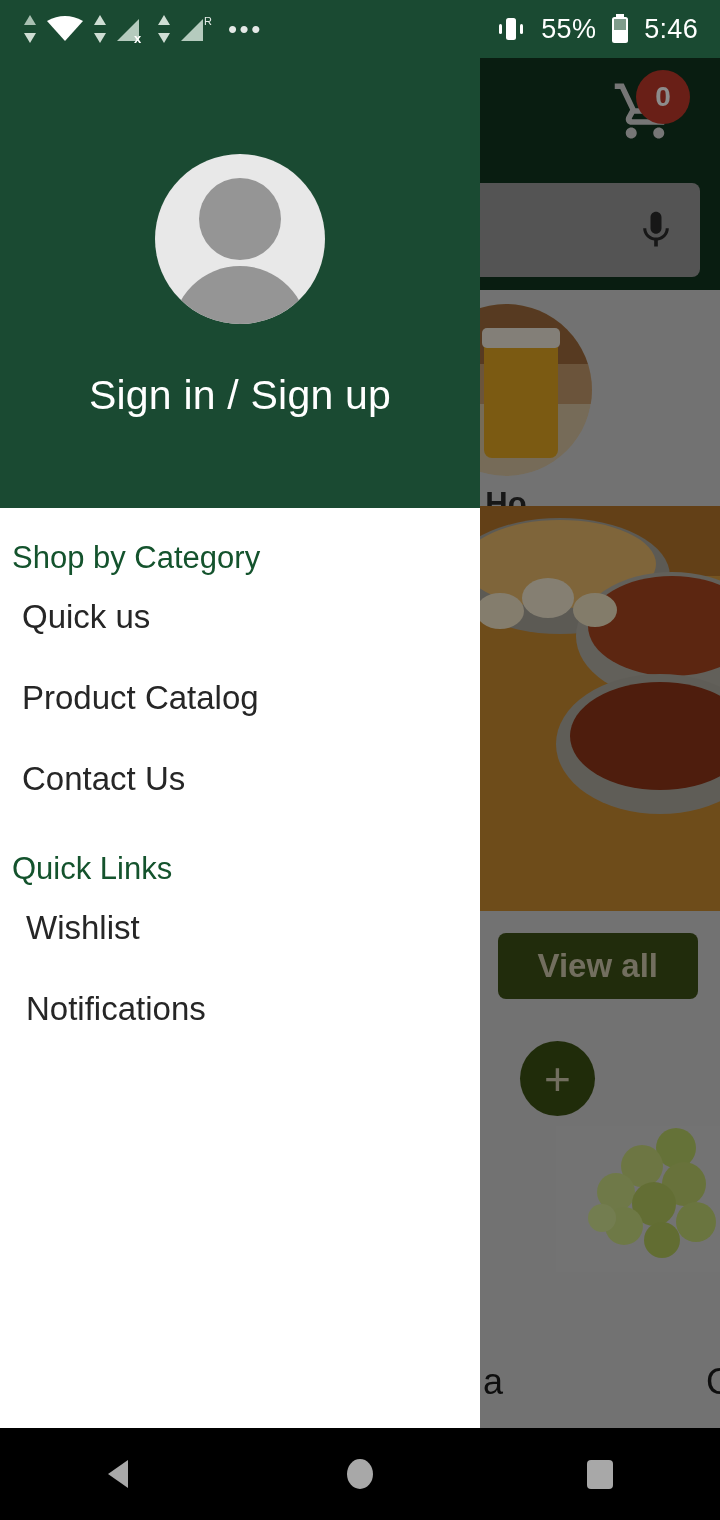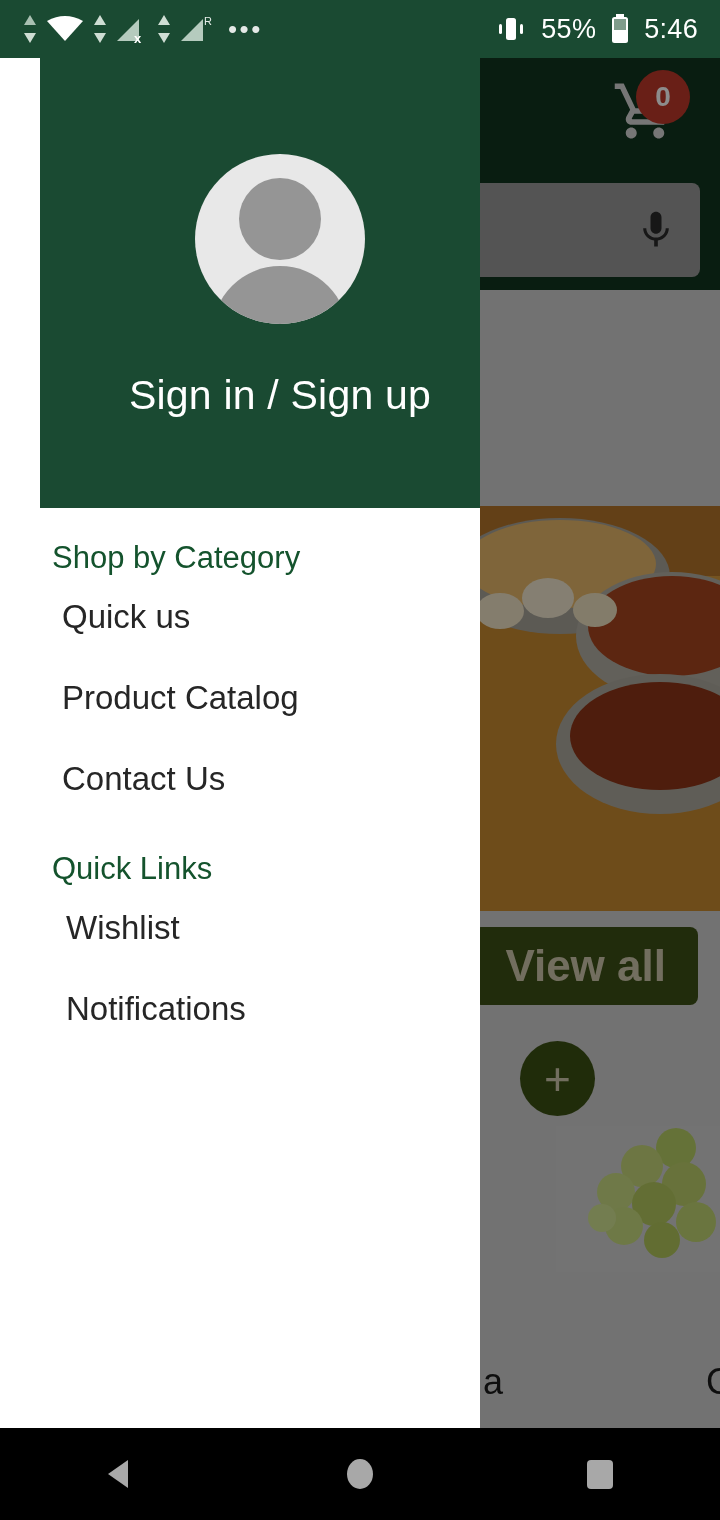--- a/index.html
+++ b/index.html
@@ -61,41 +61,41 @@
   }
   .banner {
     position:absolute; left:0; top:448px; width:720px; height:405px; overflow:hidden;
     background:#b8792a;
   }
   .viewall-row {
     position:absolute; left:0; top:853px; width:720px; height:110px; background:#cfcfcf;
     display:flex; align-items:center; justify-content:flex-end; padding-right:22px;
   }
   .viewall-btn {
-    background:#3d5016; color:#cfc9ad; font-size:44px; font-weight:700;
-    padding:14px 32px; border-radius:8px; border:none;
+    background:#3d5016; color:#cfc9ad; font-size:33px; font-weight:700;
+    padding:14px 40px; border-radius:8px; border:none;
   }
   .prod-zone {
     position:absolute; left:0; top:963px; width:720px; height:407px; background:#cfcfcf;
   }
   .fab {
     position:absolute; left:520px; top:20px; width:75px; height:75px; border-radius:50%;
     background:#3b5113; color:#cfc9ad; display:flex; align-items:center; justify-content:center;
     font-size:46px; line-height:0; z-index:4;
   }
   .prod-card { position:absolute; }
   .prod-img { width:100%; height:100%; overflow:hidden; position:relative; }
   .prod-name {
     position:absolute; font-size:36px; color:#1b1b1b; white-space:nowrap;
   }
 
   
   #drawer {
     position:absolute; left:0; top:58px; width:480px; height:1370px;
-    background:#ffffff; z-index:40; overflow:hidden;padding-left:40px;
+    background:#ffffff; z-index:40; overflow:hidden;
   }
   .drawer-head {
     width:480px; height:450px; background:#1a4a32;
     display:flex; flex-direction:column; align-items:center; justify-content:flex-start;
     padding-top:96px;
   }
   .avatar {
     width:170px; height:170px; border-radius:50%; background:#e8e8e8;
     position:relative; overflow:hidden;
   }
@@ -161,20 +161,34 @@
             <circle cx="120" cy="120" r="22" fill="#e08430"></circle>
             <circle cx="96" cy="136" r="17" fill="#b9cc5e"></circle>
             <circle cx="112" cy="148" r="13" fill="#a8bf52"></circle>
             <circle cx="138" cy="142" r="14" fill="#d4772c"></circle>
             <circle cx="58" cy="96" r="14" fill="#d9c062"></circle>
           </svg>
         </div>
         <div class="cat-label">sh Fruits</div>
       </div>
 
+      <div class="cat-item">
+        <div class="cat-circle">
+          <svg width="172" height="172" viewBox="0 0 172 172">
+            <circle cx="86" cy="86" r="86" fill="#d8c4a0"></circle>
+            <rect x="0" y="0" width="172" height="60" fill="#9e6b3c"></rect>
+            <rect x="0" y="60" width="172" height="40" fill="#c49a6c"></rect>
+            <rect x="64" y="34" width="74" height="120" rx="8" fill="#e0a521"></rect>
+            <rect x="62" y="24" width="78" height="20" rx="5" fill="#efe7da"></rect>
+            <ellipse cx="34" cy="112" rx="20" ry="18" fill="#e3d86a"></ellipse>
+            <ellipse cx="44" cy="136" rx="16" ry="12" fill="#cfe0a6"></ellipse>
+          </svg>
+        </div>
+        <div class="cat-label">Ho</div>
+      </div>
     </div>
 
     <div class="banner">
       <svg width="720" height="405" viewBox="0 0 720 405">
         <rect width="720" height="405" fill="#c98a30"></rect>
         <rect y="0" width="720" height="70" fill="#b5762a"></rect>
         <rect y="70" width="720" height="26" fill="#d59a3d"></rect>
         <ellipse cx="560" cy="70" rx="110" ry="58" fill="#a8a49a"></ellipse>
         <ellipse cx="560" cy="58" rx="96" ry="44" fill="#e8b86a"></ellipse>
         <ellipse cx="672" cy="130" rx="96" ry="64" fill="#b3afa4"></ellipse>

